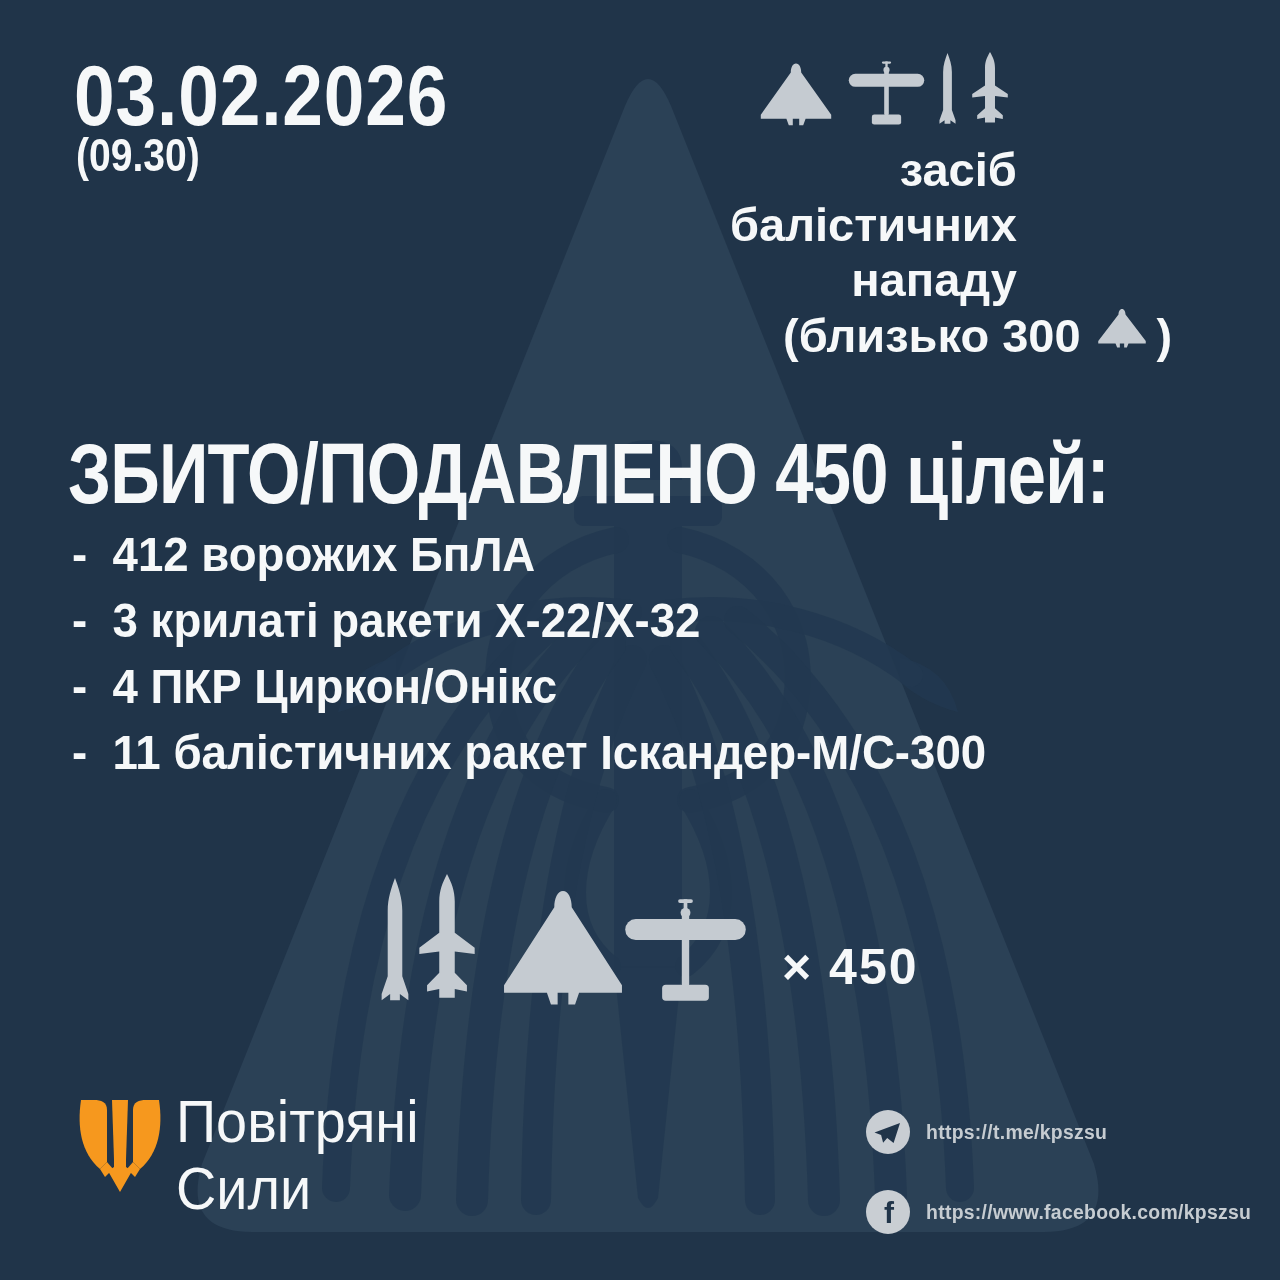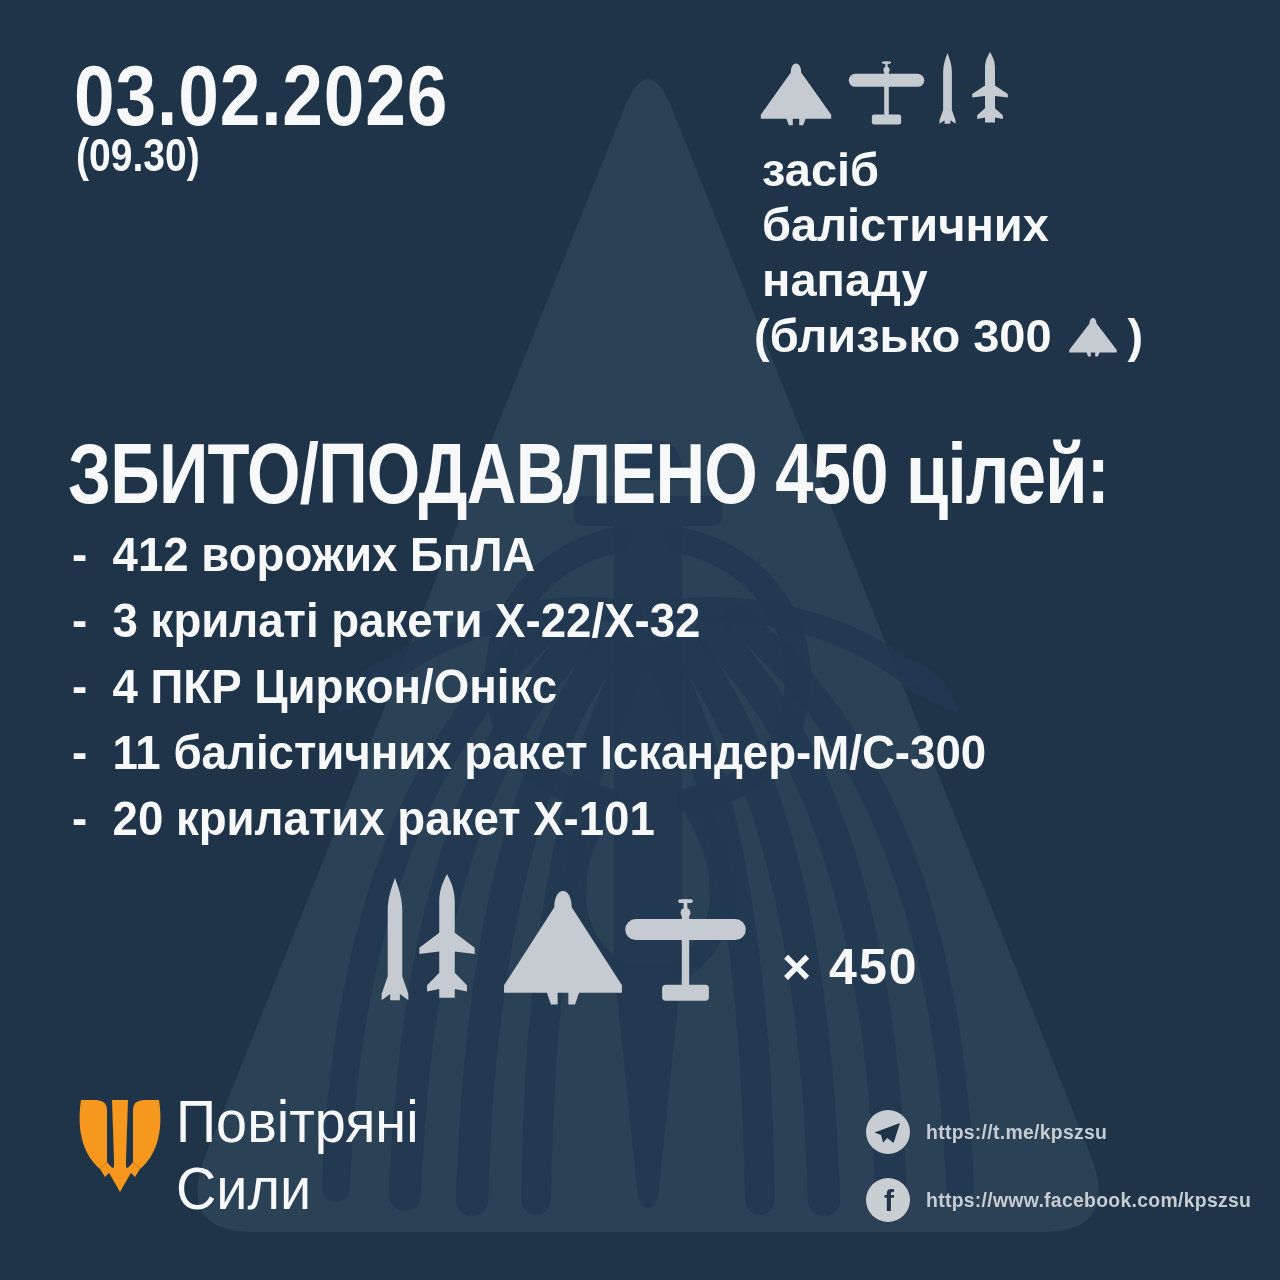--- a/index.html
+++ b/index.html
@@ -18,22 +18,22 @@
   .date{left:74px;top:46px;font-size:86px;font-weight:700;letter-spacing:1px;}
   .date .cx{transform:scaleX(.85);}
   .time{left:76px;top:128px;font-size:46px;font-weight:700;}
   .time .cx{transform:scaleX(.85);}
 
   .top-icons{left:756px;top:50px;display:flex;align-items:flex-end;gap:12px;height:76px;}
   .icon{color:#c5cbd1;}
   .total{left:1012px;top:44px;font-size:95px;font-weight:700;}
   .total .cx{transform:scaleX(.8);}
 
-  .attack-label{left:762px;top:142px;font-size:47px;font-weight:700;line-height:55px;}
-  .approx{left:754px;top:308px;font-size:47px;font-weight:700;display:flex;align-items:flex-end;white-space:nowrap;}
+  .attack-label{left:730px;top:142px;font-size:47px;font-weight:700;line-height:55px;text-align:right;}
+  .approx{left:783px;top:308px;font-size:47px;font-weight:700;display:flex;align-items:flex-start;white-space:nowrap;}
   .approx .inline-drone{margin:0 8px 6px 14px;}
 
   .headline{left:68px;top:424px;font-size:86px;font-weight:700;}
   .headline .cx{transform:scaleX(.8);letter-spacing:-1px;}
 
   .target-list{left:72px;top:522px;font-size:48px;font-weight:700;line-height:66px;}
   .target-list .row{white-space:nowrap;}
   .target-list .cx{transform:scaleX(.95);}
 
   .bottom-icons{left:378px;top:878px;width:520px;height:150px;}
@@ -41,21 +41,21 @@
   .b-ballistic{left:0;}
   .b-cruise{left:38px;}
   .b-shahed{left:118px;bottom:22px!important;}
   .b-plane{left:246px;bottom:26px!important;}
   .tally{left:782px;top:938px;font-size:50px;font-weight:700;letter-spacing:2px;text-align:center;}
 
   .trident{left:74px;top:1096px;}
   .brand{left:176px;top:1088px;font-size:60px;font-weight:400;line-height:67px;}
   .brand .cx{transform:scaleX(.93);}
 
-  .social{left:866px;top:1110px;display:flex;flex-direction:column;gap:24px;}
+  .social{left:866px;top:1110px;display:flex;flex-direction:column;gap:36px;}
   .social-row{display:flex;align-items:center;gap:16px;color:#c6ccd1;}
   .social-row .url{font-size:20px;font-weight:700;letter-spacing:.3px;}
   .social-row .url .cx{transform:scaleX(.97);}
 </style>
 </head>
 <body>
 
 <div class="stage">
 
   <svg class="watermark" viewBox="0 0 1280 1280" aria-hidden="true">
@@ -133,21 +133,20 @@
     <span>)</span>
   </div>
 
   <div class="abs headline"><span class="cx">ЗБИТО/ПОДАВЛЕНО 450 цілей:</span></div>
 
   <div class="abs target-list">
     <div class="row"><span class="cx"><span>-</span>&nbsp;&nbsp;<span>412 ворожих БпЛА</span></span></div>
     <div class="row"><span class="cx"><span>-</span>&nbsp;&nbsp;<span>3 крилаті ракети Х-22/Х-32</span></span></div>
     <div class="row"><span class="cx"><span>-</span>&nbsp;&nbsp;<span>4 ПКР Циркон/Онікс</span></span></div>
     <div class="row"><span class="cx"><span>-</span>&nbsp;&nbsp;<span>11 балістичних ракет Іскандер-М/С-300</span></span></div>
-    <div class="row"><span class="cx"><span>-</span>&nbsp;&nbsp;<span>20 крилатих ракет Х-101</span></span></div>
   </div>
 
   <div class="abs bottom-icons">
     <span class="icon b-ballistic">
       <svg width="34" height="126" viewBox="0 0 28 100" preserveAspectRatio="none" fill="currentColor">
           <path d="M14 0 C17 8 20 16 20 26 L20 78 L25 92 L25 97 L18 92 L18 97 L10 97 L10 92 L3 97 L3 92 L8 78 L8 26 C8 16 11 8 14 0 Z"></path>
         </svg>
     </span>
     <span class="icon b-cruise">
       <svg width="62" height="130" viewBox="0 0 56 104" preserveAspectRatio="none" fill="currentColor">

